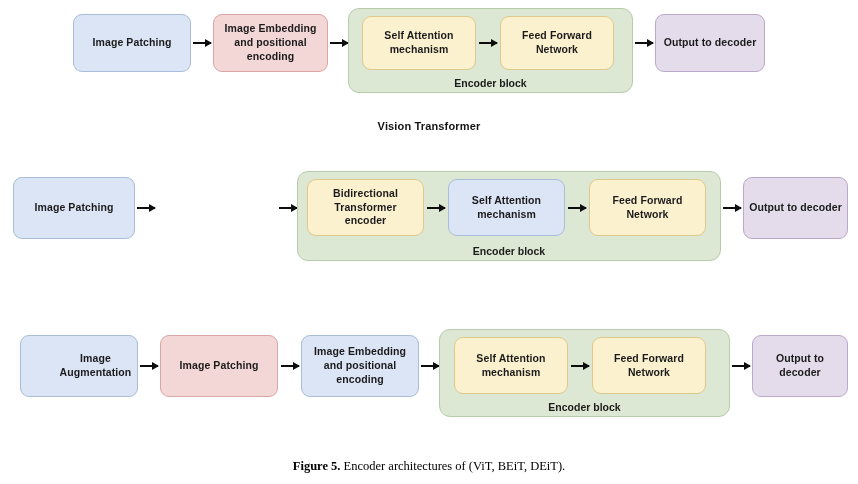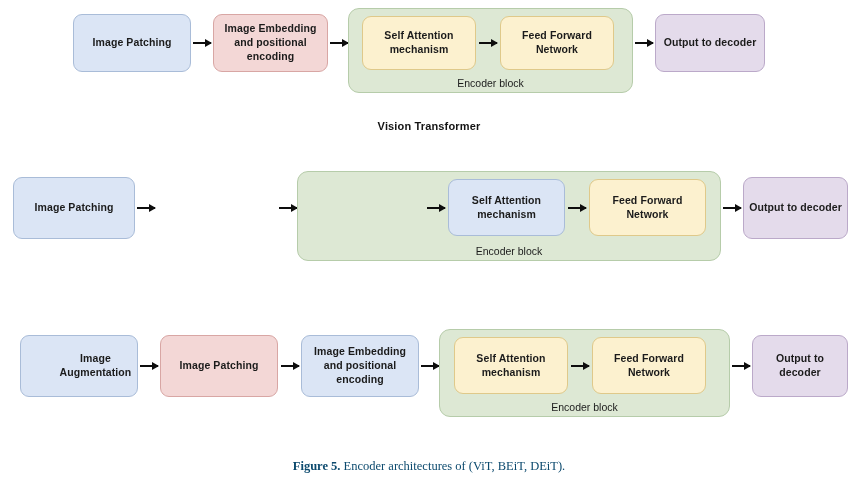--- a/index.html
+++ b/index.html
@@ -58,21 +58,21 @@
     border: 1.1px solid #b6ccaa;
     border-radius: 11px;
   }
   .encoder-label {
     position: absolute;
     left: 0;
     width: 100%;
     bottom: 3px;
     text-align: center;
     font-size: 10.5px;
-    font-weight: normal;
+    font-weight: bold;
     color: #1b1b1b;
   }
 
   
   .arrow {
     position: absolute;
     height: 2px;
     background: #0d0d0d;
   }
   .arrow::after {
@@ -102,21 +102,21 @@
 
   
   #figure-caption {
     position: absolute;
     left: 0;
     top: 459px;
     width: 858px;
     text-align: center;
     font-family: "Liberation Serif", serif;
     font-size: 12.5px;
-    color: #0c4a6e;
+    color: #000000;
   }
   #figure-caption .fignum {
     font-weight: bold;
   }
   #figure-caption .figtext {
     font-weight: normal;
   }
 </style>
 </head>
 <body>
@@ -168,20 +168,23 @@
 
     <div class="arrow" style="left:137px; top:47px; width:18px;"></div>
 
 
     <div class="arrow" style="left:279px; top:47px; width:18px;"></div>
 
     <div class="encoder-block" style="left:297px; top:11px; width:424px; height:90px;">
       <div class="encoder-label">Encoder block</div>
     </div>
 
+    <div class="node yellow" style="left:307px; top:19px; width:117px; height:57px;">
+      <span>Bidirectional Transformer encoder</span>
+    </div>
 
     <div class="arrow" style="left:427px; top:47px; width:18px;"></div>
 
     <div class="node blue" style="left:448px; top:19px; width:117px; height:57px;">
       <span>Self Attention mechanism</span>
     </div>
 
     <div class="arrow" style="left:568px; top:47px; width:18px;"></div>
 
     <div class="node yellow" style="left:589px; top:19px; width:117px; height:57px;">

